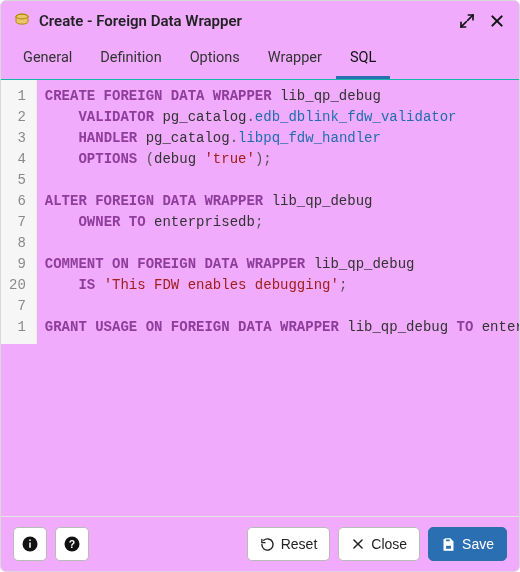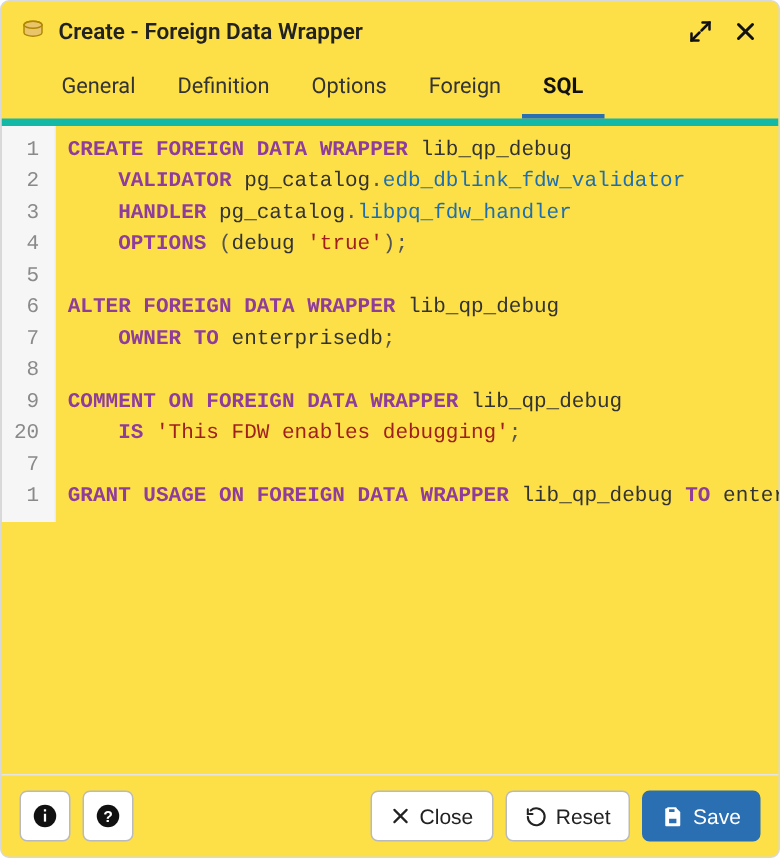--- a/index.html
+++ b/index.html
@@ -1,27 +1,27 @@
 <!DOCTYPE html>
 <html><head>
 <meta charset="utf-8">
 <style>
   * { box-sizing: border-box; }
   html, body { margin: 0; padding: 0; font-family: -apple-system, BlinkMacSystemFont, "Segoe UI", Roboto, sans-serif; font-size: 14px; color: #222; background: #fff; }
-  .dialog { width: 520px; height: 572px; border: 1px solid #d9d9d9; border-radius: 6px; display: flex; flex-direction: column; background: #fde047; overflow: hidden; }
+  .dialog { width: 520px; height: 572px; border: 1px solid #d9d9d9; border-radius: 6px; display: flex; flex-direction: column; background: #f0abfc; overflow: hidden; }
   .titlebar { display: flex; align-items: center; padding: 10px 12px 8px 12px; gap: 8px; }
   .title-group { display: flex; align-items: center; gap: 8px; flex: 1; font-weight: 600; font-size: 15px; }
   .title-icon svg { display: block; }
   .title-actions { display: flex; gap: 10px; }
   .title-actions button { background: none; border: none; padding: 2px; cursor: pointer; color: #111; }
   .title-actions button svg { display: block; }
 
-  .tabs { display: flex; align-items: end; border-bottom: 5px solid #14b8a6; padding: 0 26px; gap: 0; }
+  .tabs { display: flex; align-items: end; border-bottom: 1px solid #14b8a6; padding: 0 8px; gap: 0; }
   .tab { padding: 10px 14px 10px 14px; cursor: pointer; font-size: 14.5px; color: #333; border-bottom: 3px solid transparent; }
-  .tab.active { color: #111; border-bottom-color: #2b6fb3; font-weight: 700; }
+  .tab.active { color: #111; border-bottom-color: #2b6fb3; font-weight: 400; }
 
   .editor-wrap { flex: 1; overflow: hidden; position: relative; display: flex; flex-direction: column; }
   .editor-scroll { flex: 1; overflow-x: auto; overflow-y: hidden; }
   .editor { display: flex; font-family: "SFMono-Regular", Consolas, "Liberation Mono", Menlo, monospace; font-size: 14px; line-height: 21px; min-width: 100%; }
   .gutter { flex: 0 0 auto; background: #f6f6f6; color: #8a8a8a; text-align: right; padding: 6px 6px 6px 4px; user-select: none; border-right: 1px solid #ececec; }
   .gutter div { padding: 0 4px; height: 21px; }
   .code { flex: 1; padding: 6px 8px 6px 8px; white-space: pre; color: #333; }
   .code .row { height: 21px; }
   .kw { color: #8f3d9b; font-weight: 600; }
   .ident { color: #333; }
@@ -74,21 +74,21 @@
             <path d="M19 5L5 19"></path>
         </svg>
       </button>
     </div>
   </div>
 
   <div class="tabs">
     <div class="tab">General</div>
     <div class="tab">Definition</div>
     <div class="tab">Options</div>
-    <div class="tab">Foreign</div>
+    <div class="tab">Wrapper</div>
     <div class="tab active">SQL</div>
   </div>
 
   <div class="editor-wrap">
     <div class="editor-scroll">
       <div class="editor">
         <div class="gutter" id="gutter">
             <div>1</div>
             <div>2</div>
             <div>3</div>
@@ -117,35 +117,35 @@
     </button>
     <button class="icon-btn" aria-label="help">
       <svg width="18" height="18" viewBox="0 0 24 24">
           <circle cx="12" cy="12" r="10" fill="#111"></circle>
           <text x="12" y="17" text-anchor="middle" font-size="14" font-weight="700" fill="#fff" font-family="Arial">?</text>
         </svg>
     </button>
     <div class="spacer"></div>
     <button class="btn">
       <span>
+        <svg width="15" height="15" viewBox="0 0 24 24" fill="none" stroke="currentColor" stroke-width="2.2" stroke-linecap="round">
+            <path d="M3 12a9 9 0 1 0 3-6.7"></path>
+            <path d="M3 4v5h5"></path>
+          </svg>
+      </span>
+      <span>Reset</span>
+    </button>
+    <button class="btn">
+      <span>
         <svg width="14" height="14" viewBox="0 0 24 24" fill="none" stroke="currentColor" stroke-width="2.5" stroke-linecap="round">
             <path d="M5 5l14 14"></path>
             <path d="M19 5L5 19"></path>
           </svg>
       </span>
       <span>Close</span>
-    </button>
-    <button class="btn">
-      <span>
-        <svg width="15" height="15" viewBox="0 0 24 24" fill="none" stroke="currentColor" stroke-width="2.2" stroke-linecap="round">
-            <path d="M3 12a9 9 0 1 0 3-6.7"></path>
-            <path d="M3 4v5h5"></path>
-          </svg>
-      </span>
-      <span>Reset</span>
     </button>
     <button class="btn primary">
       <span>
         <svg width="15" height="15" viewBox="0 0 24 24" fill="none" stroke="currentColor" stroke-width="2.2" stroke-linejoin="round">
             <path d="M5 3h11l4 4v14a1 1 0 0 1-1 1H5a1 1 0 0 1-1-1V4a1 1 0 0 1 1-1z" fill="currentColor" stroke="none"></path>
             <rect x="7" y="3" width="8" height="5" fill="#2b6fb3"></rect>
             <rect x="7" y="13" width="10" height="7" fill="#2b6fb3"></rect>
           </svg>
       </span>
       <span>Save</span>

